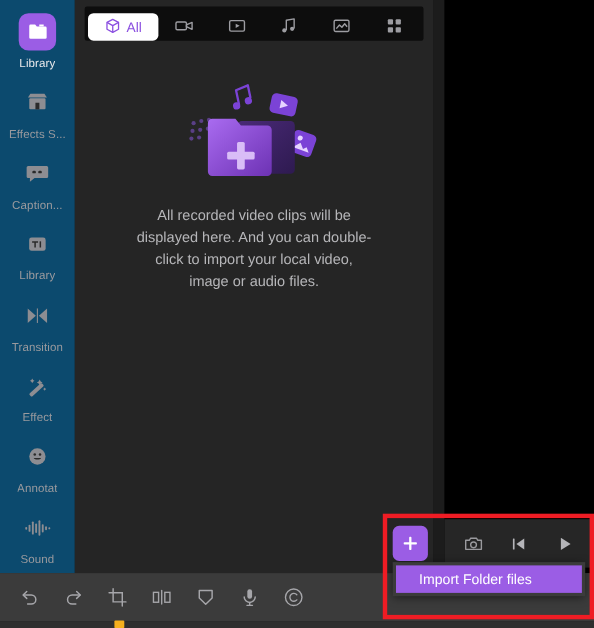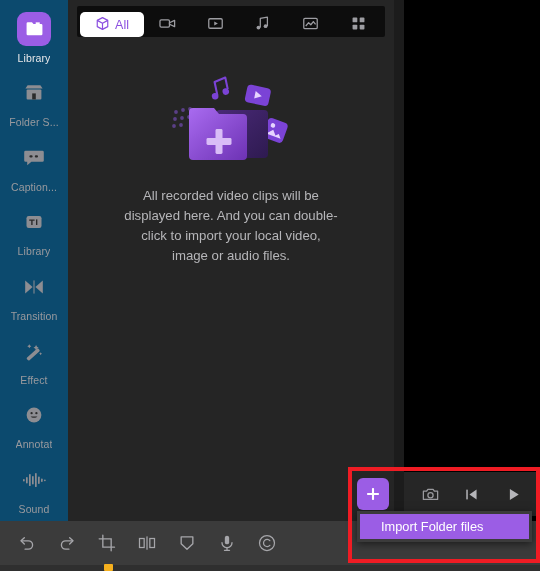--- a/index.html
+++ b/index.html
@@ -249,21 +249,21 @@
     </div>
 
     <div class="nav-item">
       <span class="nav-icon">
         <svg width="24" height="24" viewBox="0 0 24 24">
           <path d="M3.4 7.6 L5.6 4.2 H18.4 L20.6 7.6 Z" fill="#8d8d92"></path>
           <rect x="4.6" y="8.4" width="14.8" height="10" rx="1" fill="#8d8d92"></rect>
           <rect x="10.2" y="12.4" width="3.6" height="6" fill="#2b2b2b"></rect>
         </svg>
       </span>
-      <span class="nav-label">Folder S...</span>
+      <span class="nav-label">Effects S...</span>
     </div>
 
     <div class="nav-item">
       <span class="nav-icon">
         <svg width="24" height="24" viewBox="0 0 24 24">
           <path d="M3.6 4.8h16.8a1.4 1.4 0 0 1 1.4 1.4v8.2a1.4 1.4 0 0 1-1.4 1.4H9.4l-4.2 3.4v-3.4H3.6a1.4 1.4 0 0 1-1.4-1.4V6.2a1.4 1.4 0 0 1 1.4-1.4z" fill="#8d8d92"></path>
           <rect x="7.4" y="9.2" width="3.2" height="2.4" rx="1.1" fill="#2b2b2b"></rect>
           <rect x="12.8" y="9.2" width="3.2" height="2.4" rx="1.1" fill="#2b2b2b"></rect>
         </svg>
       </span>

